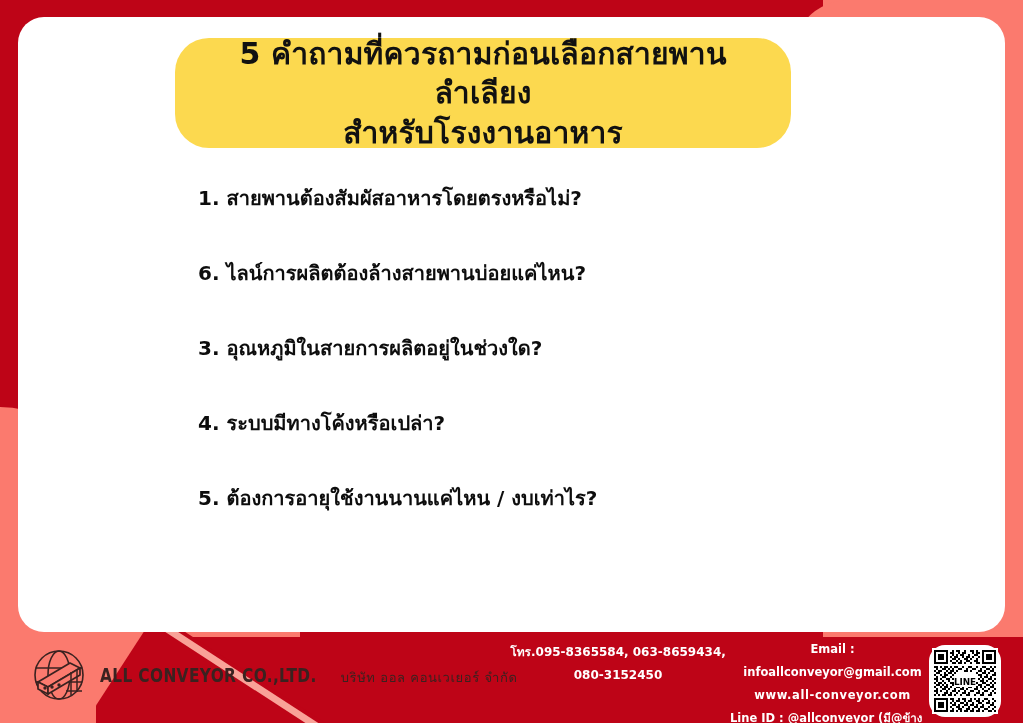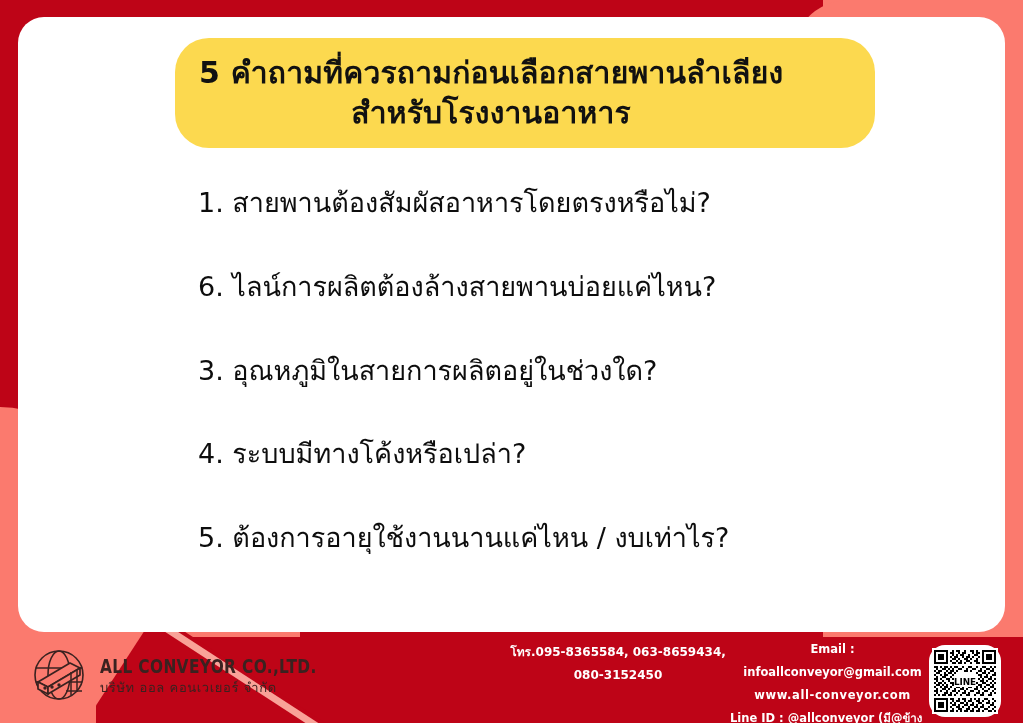--- a/index.html
+++ b/index.html
@@ -119,21 +119,21 @@
     height: 615px;
     background: #ffffff;
     border-radius: 26px;
   }
 
   
   .title-pill {
     position: absolute;
     left: 175px;
     top: 38px;
-    width: 700px;
+    width: 616px;
     height: 110px;
     background: #FCD94F;
     border-radius: 34px;
     display: flex;
     align-items: center;
     justify-content: flex-start;
   }
   .title-text {
     text-align: center;
     color: #111111;
@@ -149,22 +149,22 @@
 
   
   .qlist {
     position: absolute;
     left: 198px;
     top: 186px;
     width: 760px;
   }
   .qitem {
     color: #0d0d0d;
-    font-size: 27px;
-    font-weight: normal;
+    font-size: 20px;
+    font-weight: bold;
     line-height: 1.25;
     margin-bottom: 50px;
     white-space: nowrap;
   }
   .qitem:last-child { margin-bottom: 16px; }
 
   
   .footer {
     position: absolute;
     left: 0;
@@ -180,21 +180,21 @@
     align-items: center;
     gap: 12px;
   }
   .brand-logo {
     width: 58px;
     height: 58px;
     flex: 0 0 58px;
   }
   .brand-texts {
     display: flex;
-    flex-direction: column;
+    flex-direction: row;
     justify-content: center;
     line-height: 1;
   }
   .brand-name {
     font-size: 19px;
     font-weight: bold;
     color: #3a2220;
     letter-spacing: 0.4px;
     font-stretch: condensed;
     transform: scaleX(0.9);

